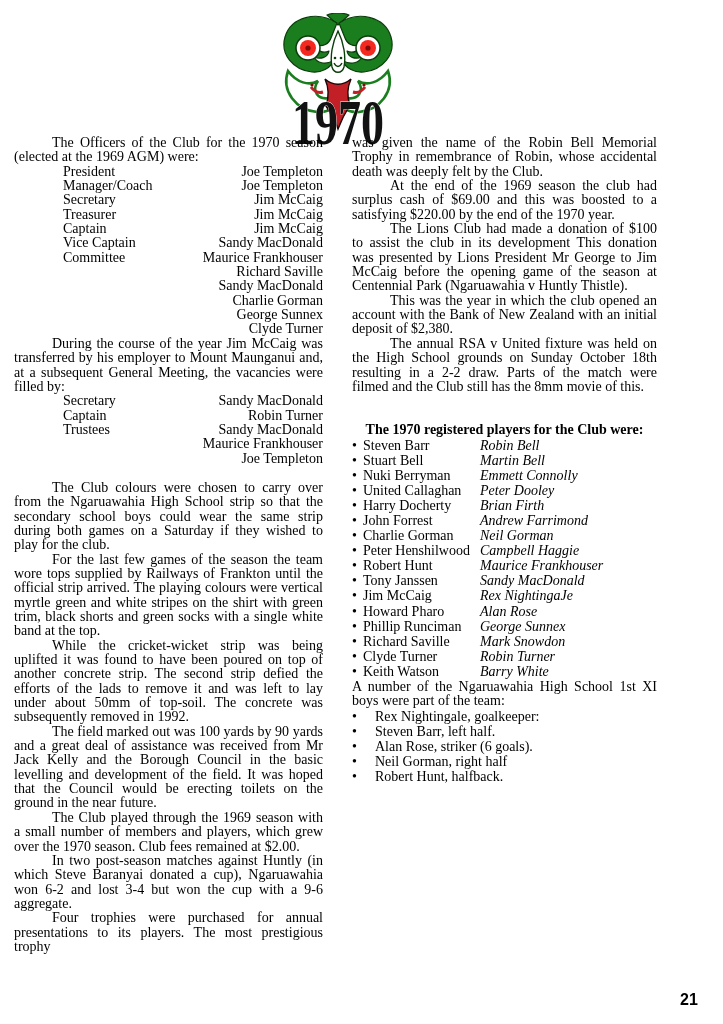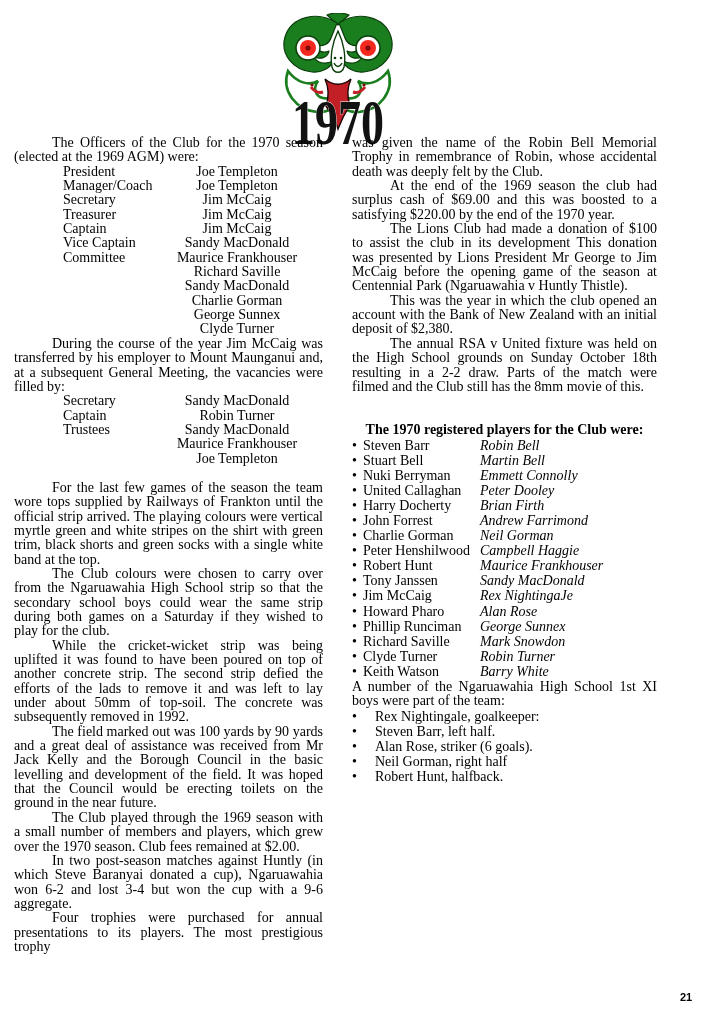--- a/index.html
+++ b/index.html
@@ -9,32 +9,32 @@
   }
   .logo{position:absolute;left:281px;top:13px;width:114px;height:134px;}
   .col{position:absolute;top:136px;font-size:14px;line-height:14.35px;text-align:justify;}
   .col-left{left:14px;width:309px;}
   .col-right{left:352px;width:305px;}
   p{margin:0;}
   p.indent{text-indent:38px;}
   p.no-indent{text-indent:0;}
   .officer-row{display:flex;padding-left:49px;}
   .officer-role{width:88px;flex:none;}
-  .officer-name{flex:1;text-align:center;}
+  .officer-name{flex:1;text-align:right;}
   #left-paragraphs > p:first-child{margin-top:15px;}
   .players-heading{font-weight:bold;text-align:center;margin-top:29px;}
   .player-row{display:flex;line-height:15.1px;text-align:left;}
   .player-bullet{width:11px;flex:none;}
   .player-left{width:117px;flex:none;}
   .player-right{flex:1;font-style:italic;}
   .hs-note{margin-top:1px;}
   .hs-row{display:flex;line-height:15px;text-align:left;}
   .hs-bullet{width:23px;flex:none;}
   .page-number{
-    position:absolute;left:680px;top:991px;font-size:11px;font-weight:bold;
+    position:absolute;left:680px;top:991px;font-size:16px;font-weight:bold;
     font-family:"Liberation Sans", sans-serif;
   }
 </style>
 </head>
 <body>
 
 <div class="logo">
   <svg width="114" height="134" viewBox="0 0 114 134">
 
     <g stroke="#0b3d0b" stroke-width="1.2" stroke-linejoin="round">
@@ -138,22 +138,22 @@
       <div class="officer-row">
         <span class="officer-role"></span>
         <span class="officer-name">Maurice Frankhouser</span>
       </div>
       <div class="officer-row">
         <span class="officer-role"></span>
         <span class="officer-name">Joe Templeton</span>
       </div>
     </div>
   <div id="left-paragraphs">
+      <p class="indent">The Club colours were chosen to carry over from the Ngaruawahia High School strip so that the secondary school boys could wear the same strip during both games on a Saturday if they wished to play for the club.</p>
       <p class="indent">For the last few games of the season the team wore tops supplied by Railways of Frankton until the official strip arrived. The playing colours were vertical myrtle green and white stripes on the shirt with green trim, black shorts and green socks with a single white band at the top.</p>
-      <p class="indent">The Club colours were chosen to carry over from the Ngaruawahia High School strip so that the secondary school boys could wear the same strip during both games on a Saturday if they wished to play for the club.</p>
       <p class="indent">While the cricket-wicket strip was being uplifted it was found to have been poured on top of another concrete strip. The second strip defied the efforts of the lads to remove it and was left to lay under about 50mm of top-soil. The concrete was subsequently removed in 1992.</p>
       <p class="indent">The field marked out was 100 yards by 90 yards and a great deal of assistance was received from Mr Jack Kelly and the Borough Council in the basic levelling and development of the field. It was hoped that the Council would be erecting toilets on the ground in the near future.</p>
       <p class="indent">The Club played through the 1969 season with a small number of members and players, which grew over the 1970 season. Club fees remained at $2.00.</p>
       <p class="indent">In two post-season matches against Huntly (in which Steve Baranyai donated a cup), Ngaruawahia won 6-2 and lost 3-4 but won the cup with a 9-6 aggregate.</p>
       <p class="indent">Four trophies were purchased for annual presentations to its players. The most prestigious trophy</p>
     </div>
 </div>
 
 <div class="col col-right">
   <div id="right-paragraphs">

